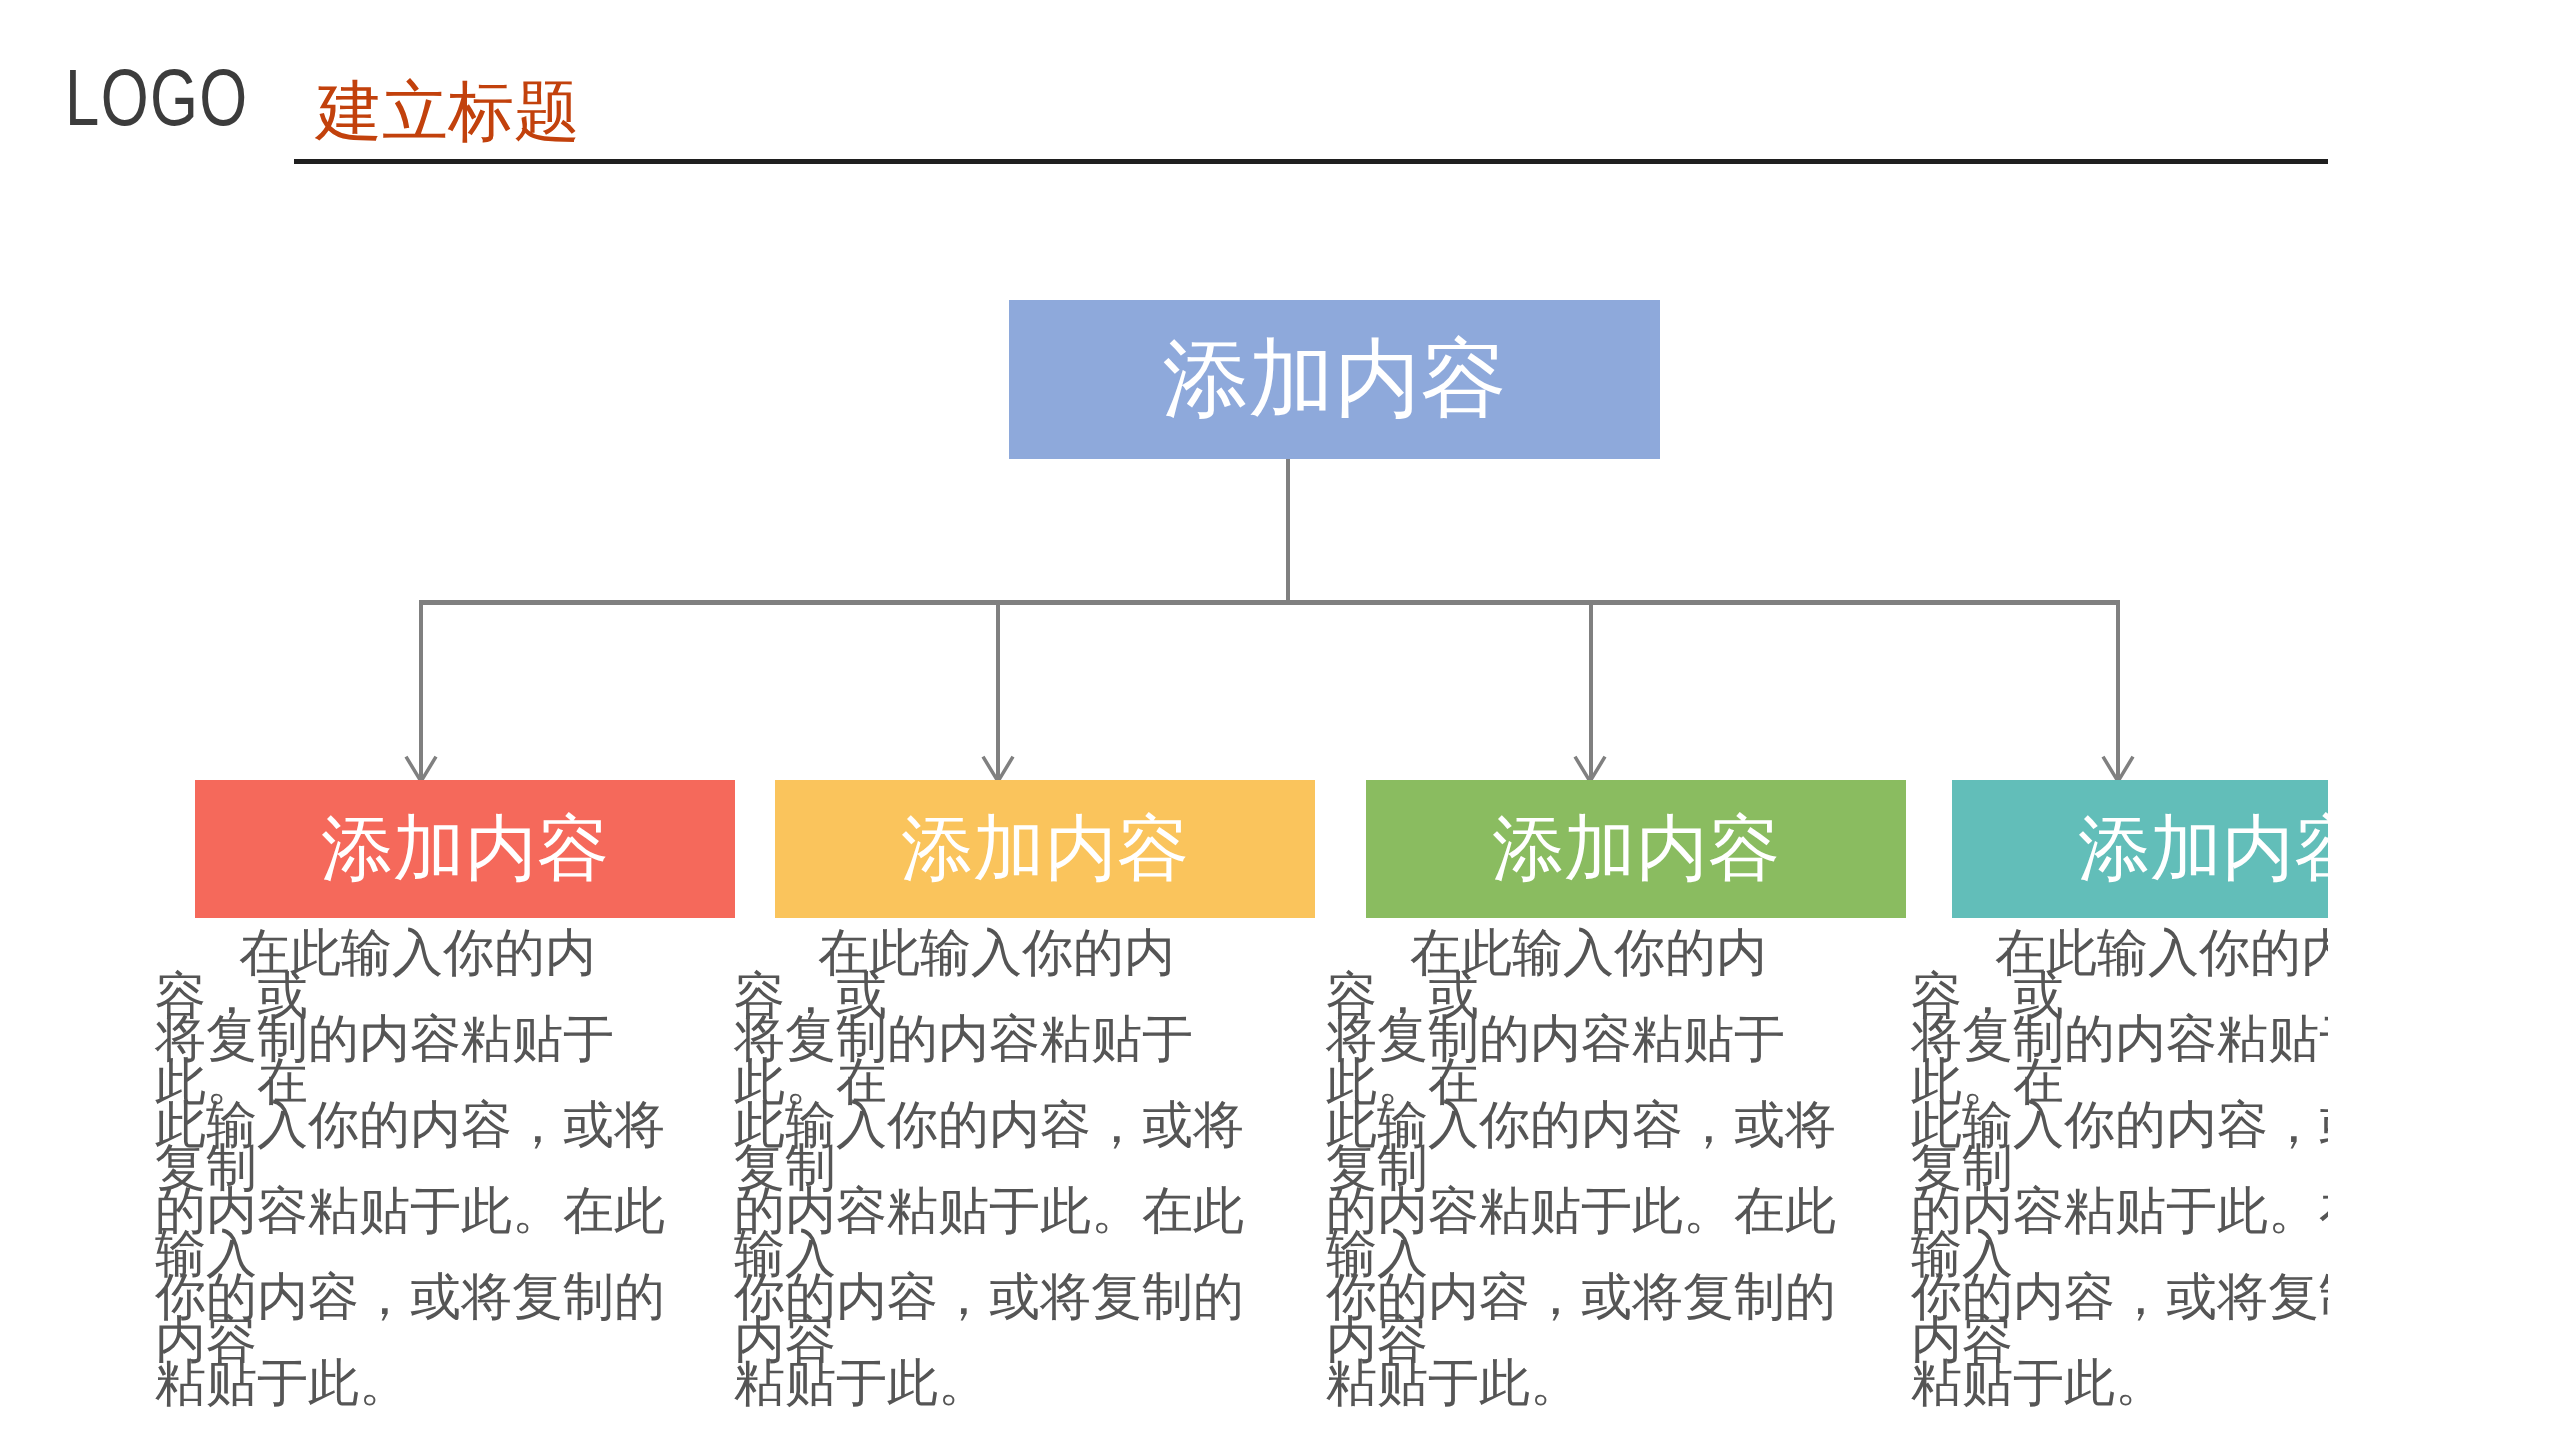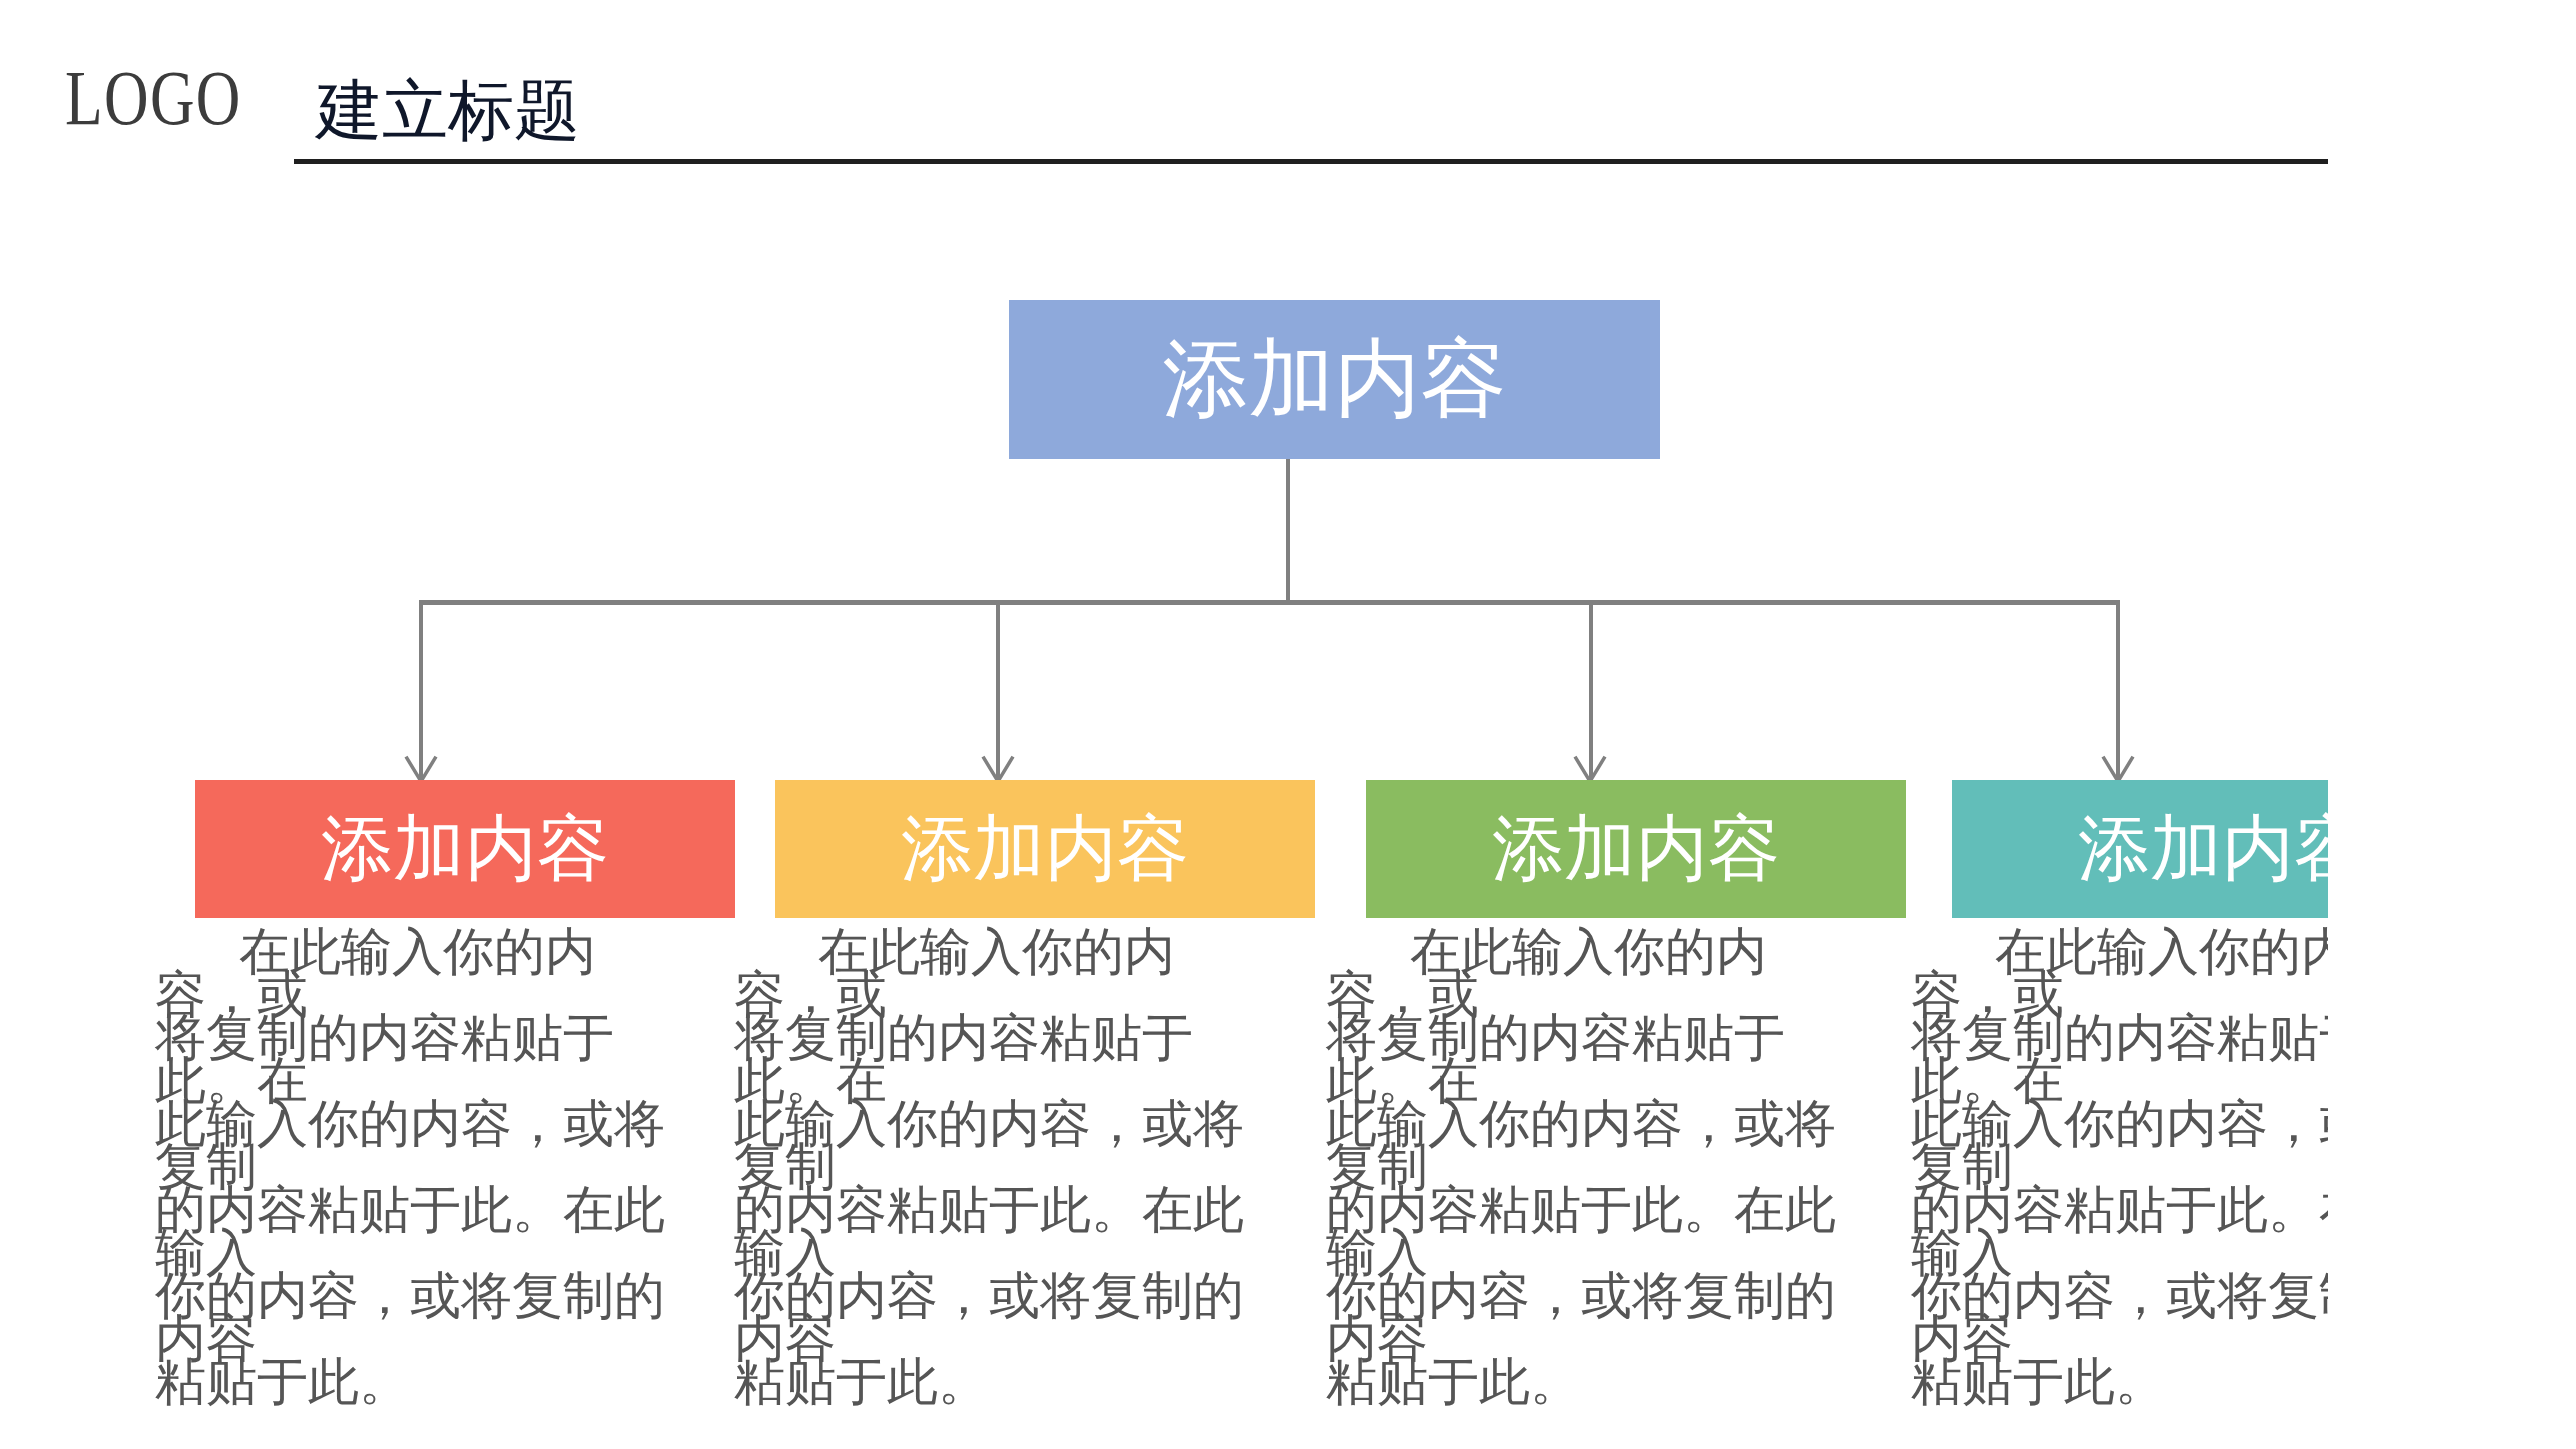--- a/index.html
+++ b/index.html
@@ -1,18 +1,18 @@
 <!DOCTYPE html>
 <html style="font-size:14.3px"><head>
 <meta charset="utf-8">
 <style>
   html,body{margin:0;padding:0;background:#ffffff;}
   .slide{
     position:relative;width:2328px;height:1449px;background:#ffffff;overflow:hidden;
-    font-family:Liberation Serif, serif;
+    font-family:Liberation Sans, sans-serif;
   }
   
   .logo{
     position:absolute;left:65px;top:57px;font-size:79px;line-height:82px;
     font-weight:500;letter-spacing:1.8px;display:inline-block;
     transform:scaleX(0.78);transform-origin:0 50%;white-space:nowrap;
   }
   .slide-title{
     position:absolute;left:316px;top:75px;font-size:66px;line-height:72px;
     font-weight:500;white-space:nowrap;
@@ -37,21 +37,21 @@
     font-size:51px;line-height:43px;
     white-space:pre-line;text-indent:84px;text-align:left;
   }
 </style>
 </head>
 <body>
 
 <div class="slide">
 
   <div class="logo" style="color: rgb(60, 60, 60);">LOGO</div>
-  <div class="slide-title" style="color: #0f172a;">建立标题</div>
+  <div class="slide-title" style="color: #c2410c;">建立标题</div>
   <div class="title-rule" style="background-color: rgb(31, 31, 31);"></div>
 
   <div class="node node-root" style="background-color: rgb(142, 169, 219);">
     <span style="color: rgb(255, 255, 255);">添加内容</span>
   </div>
 
   <div class="stem" style="background-color: rgb(128, 128, 128);"></div>
   <div class="bar" style="background-color: rgb(128, 128, 128);"></div>
 
   <div class="drop" style="left: 419px; background-color: rgb(128, 128, 128);"></div>

